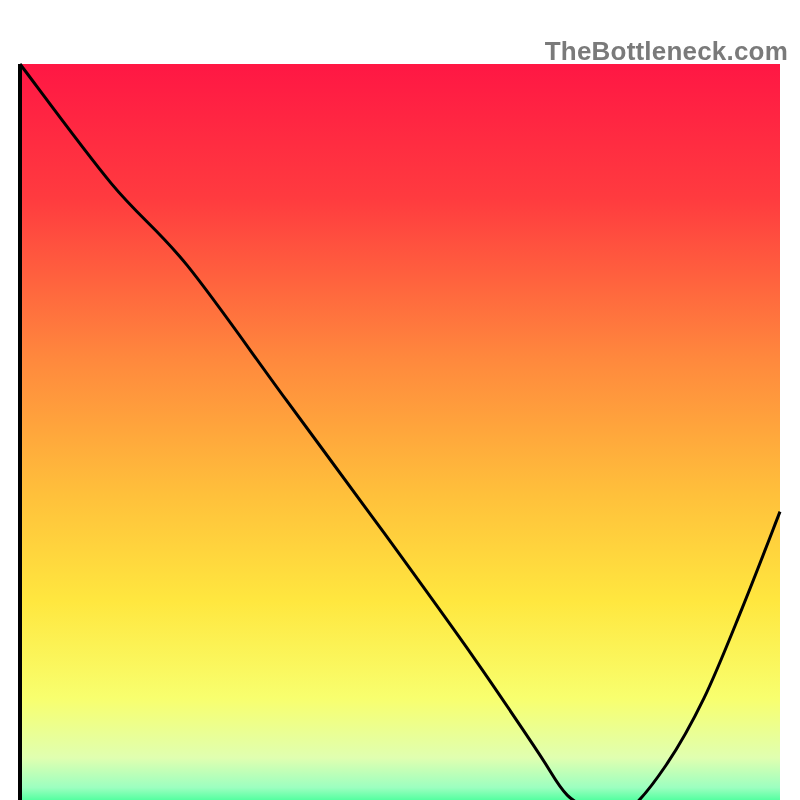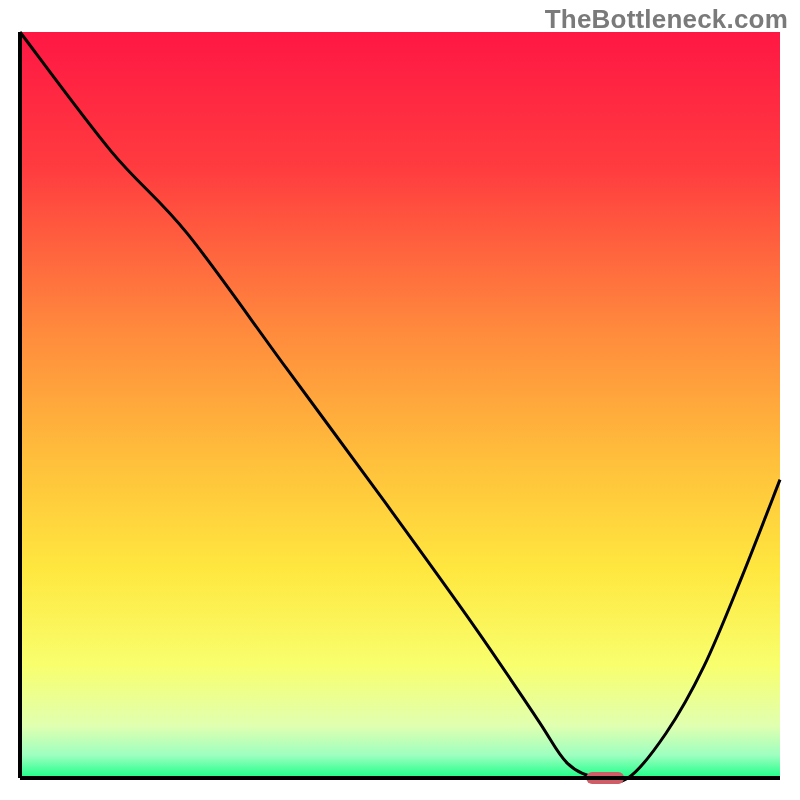--- a/index.html
+++ b/index.html
@@ -8,20 +8,21 @@
     width: 800px;
     height: 800px;
     overflow: hidden;
     background: #fff;
     font-family: Arial, Helvetica, sans-serif;
   }
   .wrap {
     position: relative;
     width: 800px;
     height: 692px;
+    margin-top: 32px;
   }
   .watermark {
     position: absolute;
     top: 4px;
     right: 12px;
     font-size: 26px;
     font-weight: 600;
     color: #7a7a7a;
     letter-spacing: 0.2px;
   }

